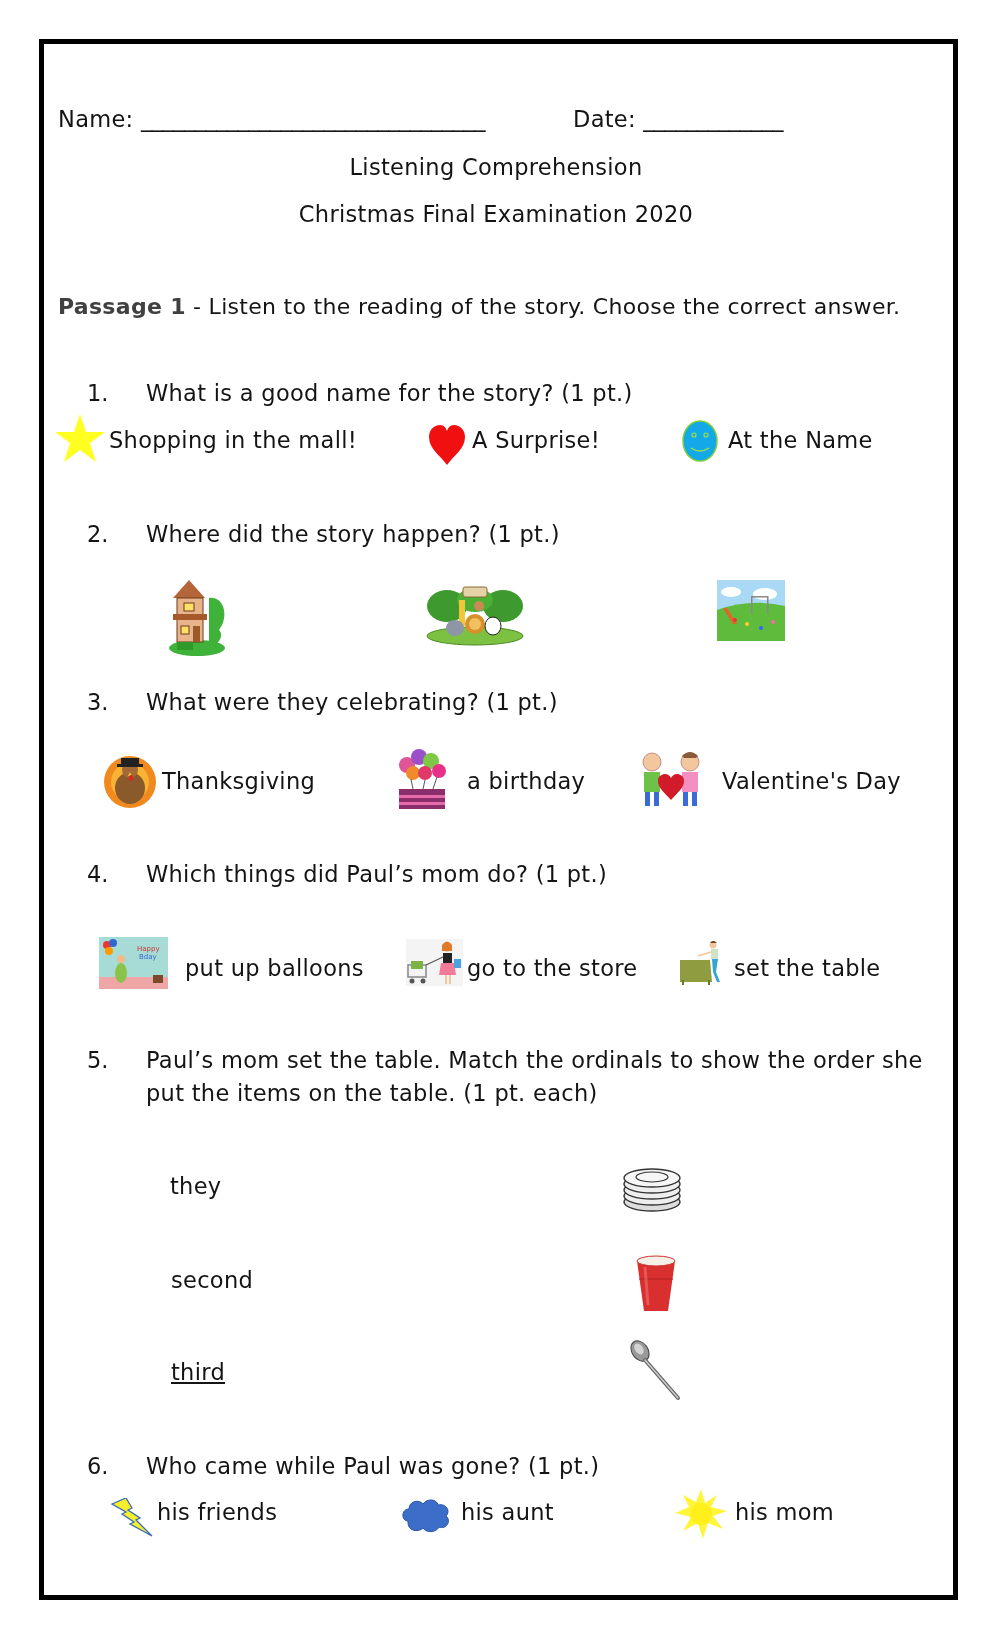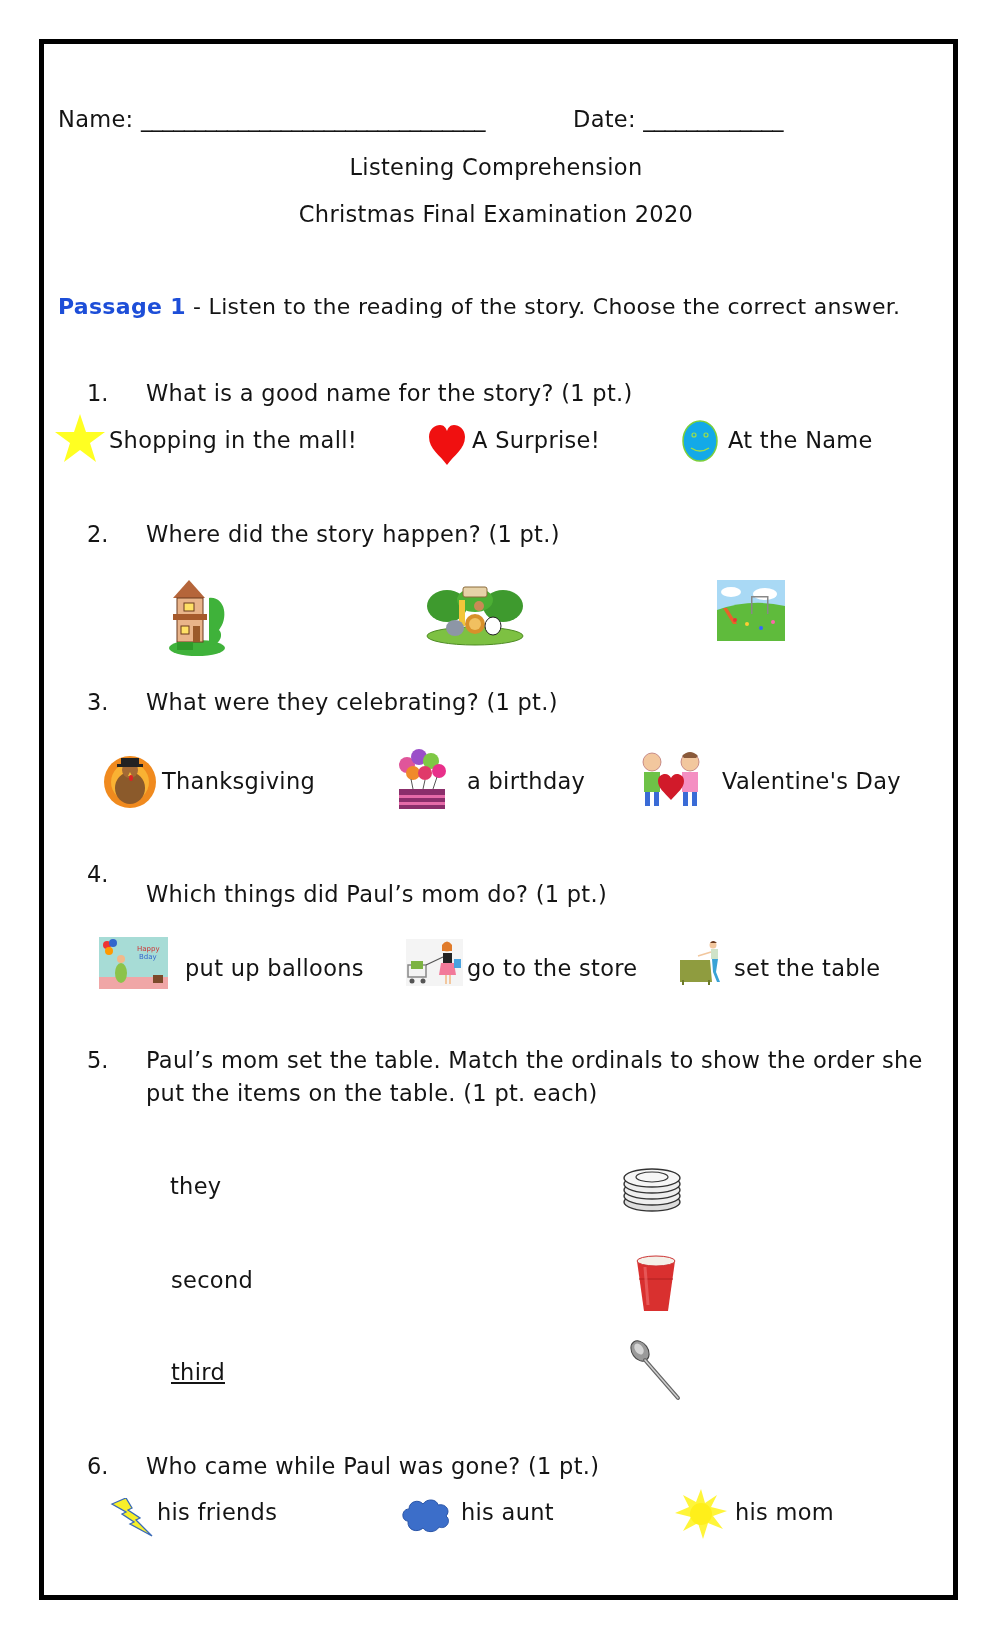--- a/index.html
+++ b/index.html
@@ -3,21 +3,21 @@
 <meta charset="utf-8">
 <style>
   html, body { margin: 0; padding: 0; background: #ffffff; }
   body { width: 1000px; height: 1643px; position: relative; overflow: hidden;
          font-family: "DejaVu Sans", "Liberation Sans", sans-serif; color: #141414; }
   .frame { position: absolute; left: 39px; top: 39px; width: 909px; height: 1551px;
            border: 5px solid #000; background: #fff; }
   .abs { position: absolute; white-space: nowrap; line-height: 1; }
   .t { font-size: 22.5px; letter-spacing: 0.3px; }
   .center { left: 0; width: 1000px; text-align: center; }
-  .red { color: #1d4ed8; font-weight: bold; }
+  .red { color: #404040; font-weight: bold; }
   .num { font-size: 22.5px; }
   .icon { position: absolute; }
 </style>
 </head>
 <body>
 
 <div class="frame"></div>
 
 <div class="abs t" style="left:58px; top:108px;text-align:center;">
   <span>Name:</span>
@@ -154,21 +154,21 @@
     <path d="M46,8 Q54,0 62,8 L60,10 L48,10 Z" fill="#8a5a3a"></path>
     <rect x="46" y="24" width="16" height="20" fill="#f48fc2"></rect>
     <rect x="47" y="44" width="5" height="14" fill="#3a6bd6"></rect>
     <rect x="56" y="44" width="5" height="14" fill="#3a6bd6"></rect>
     <path d="M35,52 C28,44 22,40 22,33 C22,28 26,26 29,26 C32,26 34,28 35,30 C36,28 38,26 41,26 C44,26 48,28 48,33 C48,40 42,44 35,52 Z" fill="#d11a2a"></path>
   </svg>
 </div>
 <div class="abs t" style="left:722px; top:770px;">Valentine's Day</div>
 
 <div class="abs num" style="left:87px; top:863px;">4.</div>
-<div class="abs t" style="left:146px; top:863px;margin-top:20px;">Which things did Paul’s mom do? (1 pt.)</div>
+<div class="abs t" style="left:146px; top:863px;">Which things did Paul’s mom do? (1 pt.)</div>
 
 <div class="abs" style="left:99px; top:937px; width:69px; height:52px;">
   <svg width="69" height="52" viewBox="0 0 69 52">
     <rect width="69" height="52" fill="#a7dcd6"></rect>
     <rect y="40" width="69" height="12" fill="#f0a6a6"></rect>
     <circle cx="8" cy="8" r="4" fill="#e33"></circle>
     <circle cx="14" cy="6" r="4" fill="#36c"></circle>
     <circle cx="10" cy="14" r="4" fill="#f90"></circle>
     <ellipse cx="22" cy="36" rx="6" ry="10" fill="#8bc34a"></ellipse>
     <circle cx="22" cy="22" r="4" fill="#f2b98a"></circle>

